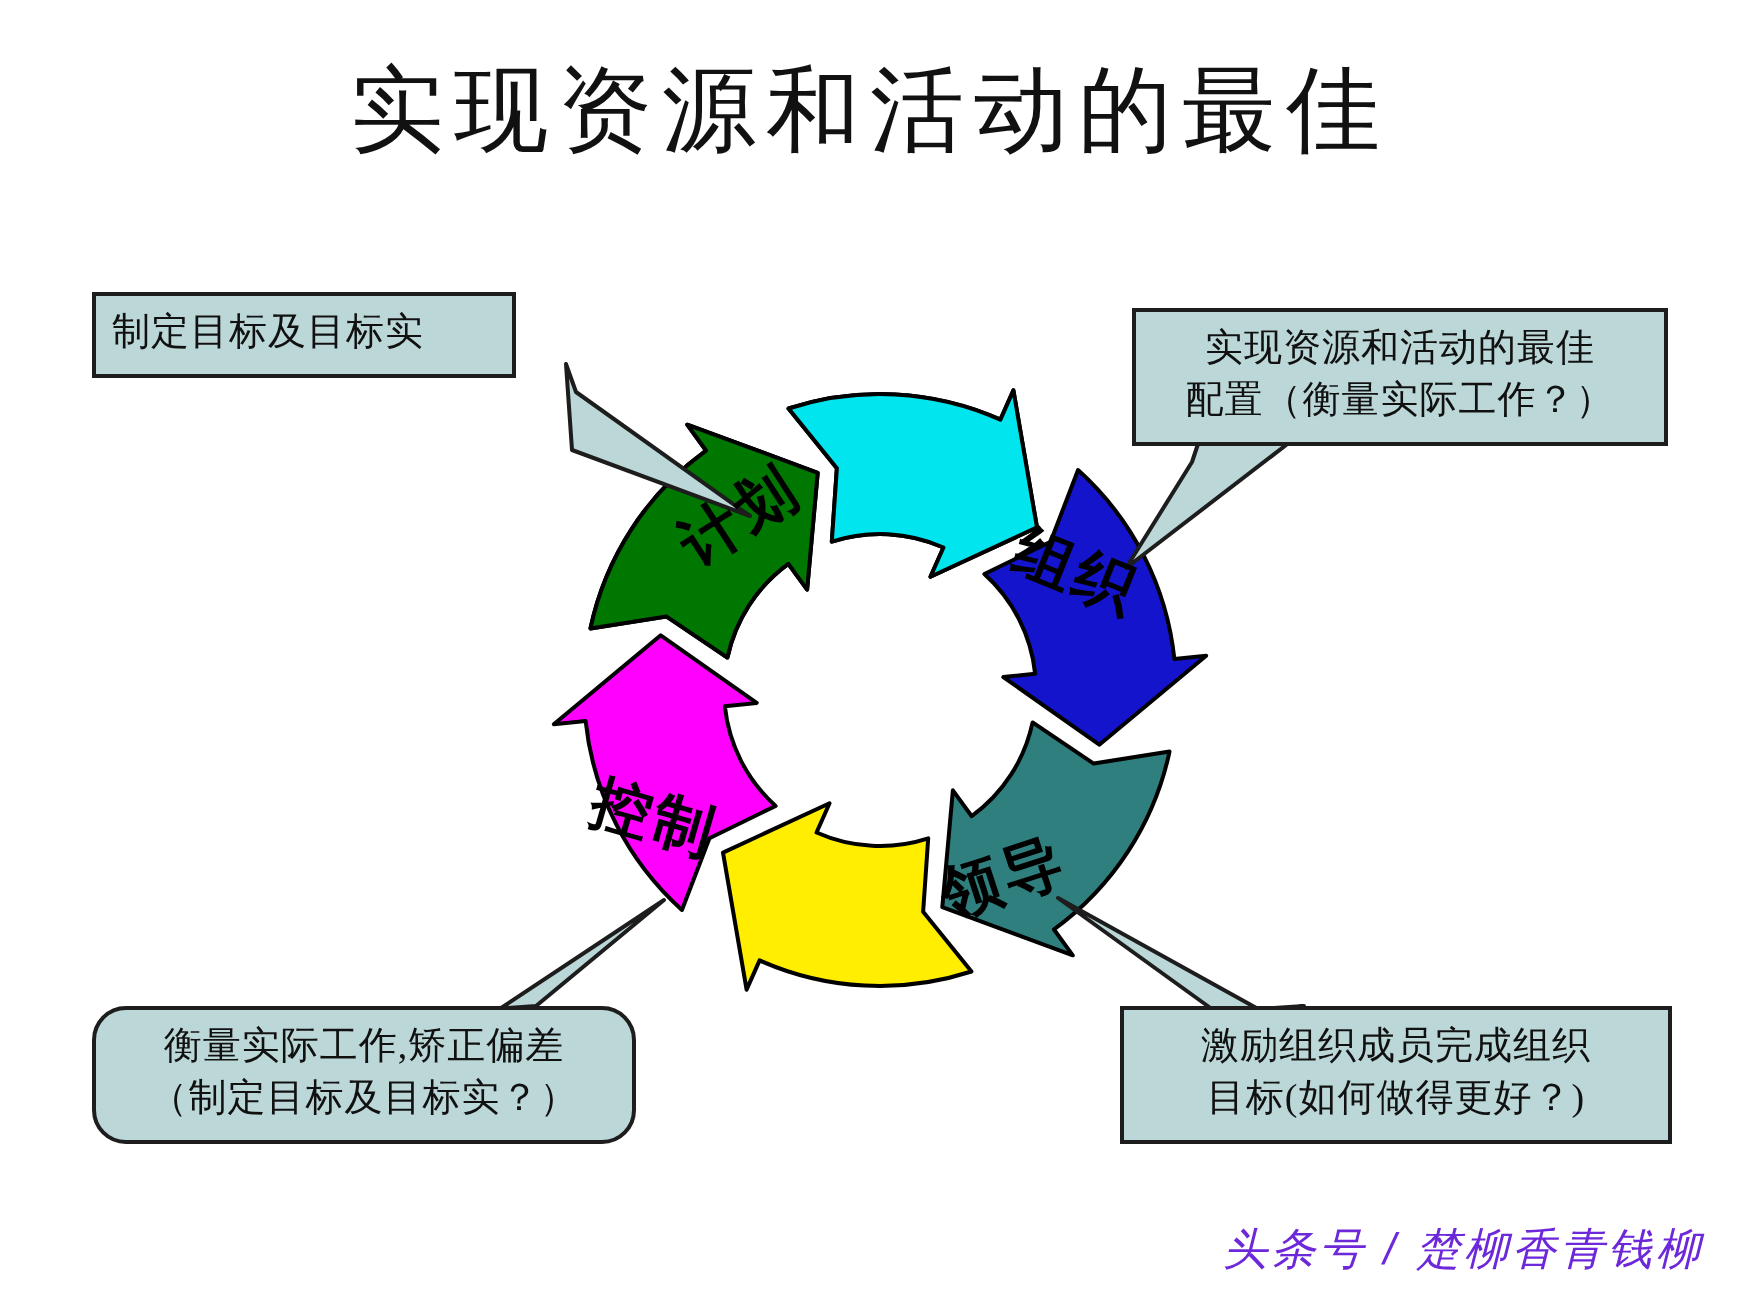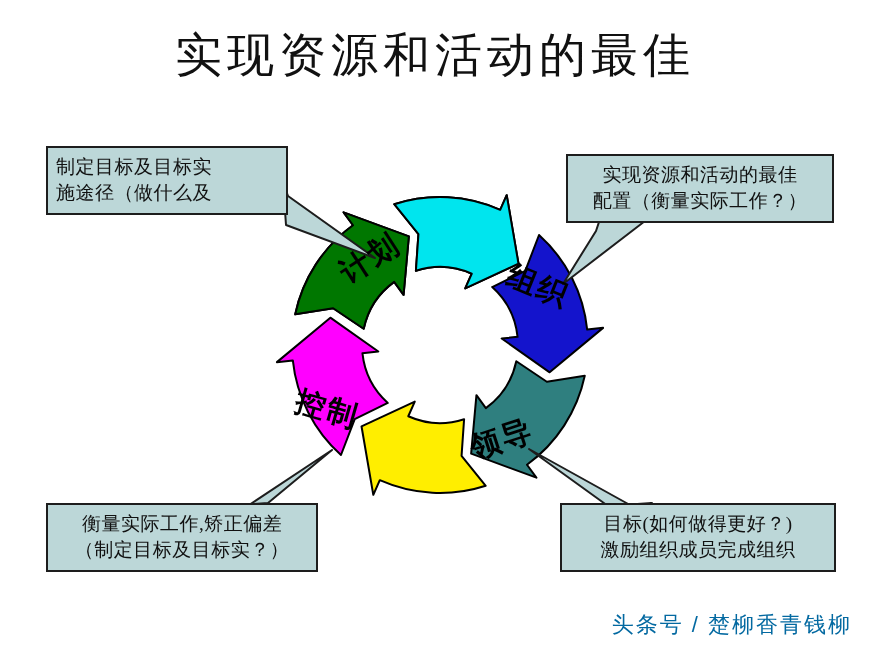--- a/index.html
+++ b/index.html
@@ -54,23 +54,23 @@
     box-sizing: border-box;
     color: #111111;
     font-family: "Liberation Serif", "DejaVu Serif", serif;
     font-size: 19px;
     line-height: 26px;
     padding: 6px 8px 7px 8px;
     letter-spacing: 0.5px;
   }
   .callout .cl-line { display: block; white-space: nowrap; }
 
-  #callout-plan      { left: 46px;  top: 146px; width: 242px; }
+  #callout-plan      { left: 46px;  top: 146px; width: 212px; }
   #callout-organize  { left: 566px; top: 154px; width: 268px; text-align: center; }
-  #callout-control   { left: 46px;  top: 503px; width: 272px; text-align: center; }
+  #callout-control   { left: 46px;  top: 503px; width: 272px; text-align: center; border-radius: 17px; }
   #callout-lead      { left: 560px; top: 503px; width: 276px; text-align: center; }
 
   
   .ring-label {
     position: absolute;
     font-family: "Liberation Serif", "DejaVu Serif", serif;
     font-size: 30px;
     font-weight: 700;
     color: #000000;
     letter-spacing: 2px;
@@ -82,23 +82,24 @@
   #label-lead      { left: 470px; top: 419px; transform: rotate(-18deg); }
   #label-control   { left: 295px; top: 389px; transform: rotate(16deg); }
 
   
   #watermark {
     position: absolute;
     right: 18px;
     bottom: 12px;
     font-family: "Liberation Sans", "DejaVu Sans", sans-serif;
     font-size: 22px;
-    color: #0369a1;
+    color: #6d28d9;
     letter-spacing: 2px;
     white-space: nowrap;
+    font-style: italic;
   }
 </style>
 </head>
 <body>
 
 <div id="stage">
 
   <div id="page-title">实现资源和活动的最佳</div>
 
   <svg id="cycle-diagram" viewBox="0 0 870 652">
@@ -121,33 +122,32 @@
     </g>
   </svg>
 
   <div class="ring-label" id="label-plan">计划</div>
   <div class="ring-label" id="label-organize">组织</div>
   <div class="ring-label" id="label-lead">领导</div>
   <div class="ring-label" id="label-control">控制</div>
 
   <div class="callout" id="callout-plan">
     <span class="cl-line">制定目标及目标实</span>
-    <span class="cl-line">施途径（做什么及</span>
   </div>
 
   <div class="callout" id="callout-organize">
     <span class="cl-line">实现资源和活动的最佳</span>
     <span class="cl-line">配置（衡量实际工作？）</span>
   </div>
 
   <div class="callout" id="callout-control">
     <span class="cl-line">衡量实际工作,矫正偏差</span>
     <span class="cl-line">（制定目标及目标实？）</span>
   </div>
 
   <div class="callout" id="callout-lead">
+    <span class="cl-line">激励组织成员完成组织</span>
     <span class="cl-line">目标(如何做得更好？)</span>
-    <span class="cl-line">激励组织成员完成组织</span>
   </div>
 
   <div id="watermark">头条号 / 楚柳香青钱柳</div>
 
 </div>
 
 </body></html>

